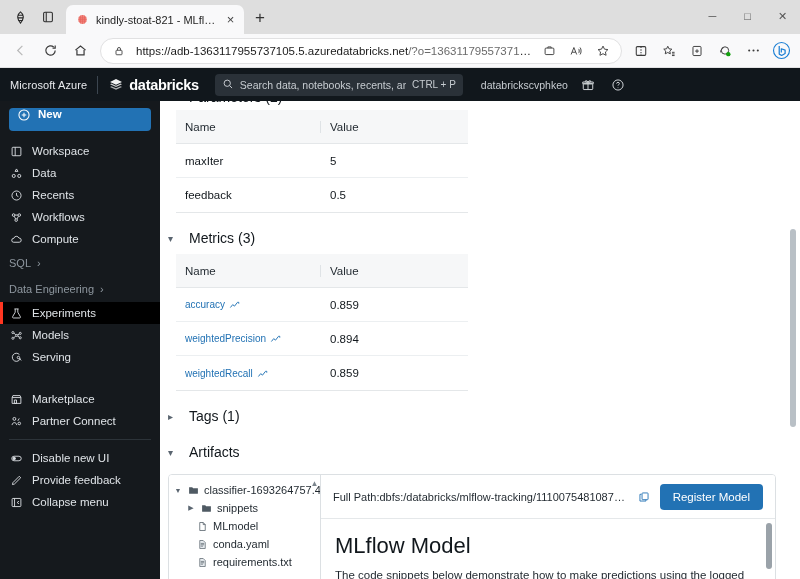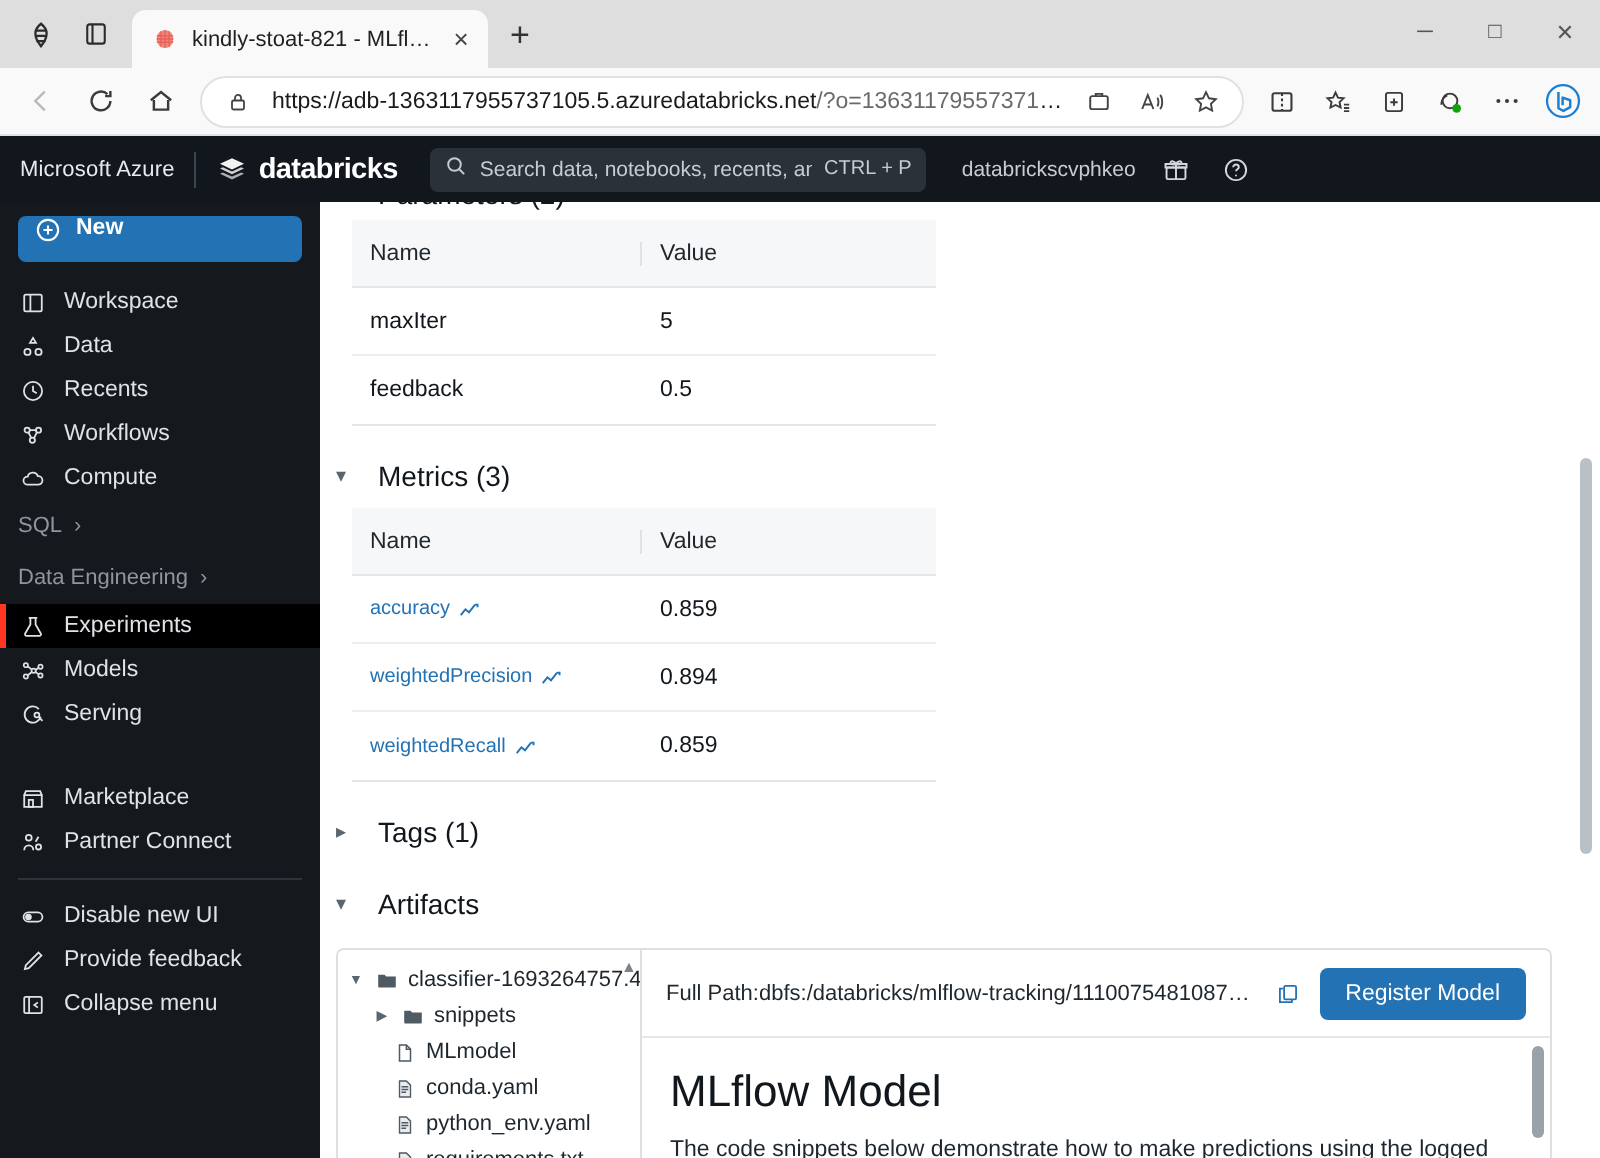--- a/index.html
+++ b/index.html
@@ -612,29 +612,20 @@
               </span>
               <span>conda.yaml</span>
             </div>
             <div class="tree-row" style="padding-left:27px;">
               <span class="tree-ic">
                 <svg width="11" height="11" viewBox="0 0 16 16" fill="none" stroke="#4f5a63" stroke-width="1">
                   <path d="M4 2.2h5l3 3v8.6H4z" fill="#e9edf0"></path>
                     <path d="M5.4 6.4h5M5.4 8.4h5M5.4 10.4h3.4"></path>
                 </svg>
               </span>
-              <span>python_env.yaml</span>
-            </div>
-            <div class="tree-row" style="padding-left:27px;">
-              <span class="tree-ic">
-                <svg width="11" height="11" viewBox="0 0 16 16" fill="none" stroke="#4f5a63" stroke-width="1">
-                  <path d="M4 2.2h5l3 3v8.6H4z" fill="#e9edf0"></path>
-                    <path d="M5.4 6.4h5M5.4 8.4h5M5.4 10.4h3.4"></path>
-                </svg>
-              </span>
               <span>requirements.txt</span>
             </div>
             <div class="tree-scroll">▲</div>
           </div>
 
           <div class="art-right">
             <div class="art-top">
               <span class="fullpath">Full Path:dbfs:/databricks/mlflow-tracking/1110075481087369/3d7e6580...</span>
               <span class="copy-ic">
                 <svg width="12" height="12" viewBox="0 0 16 16" fill="none" stroke="#2272b4" stroke-width="1.2">

